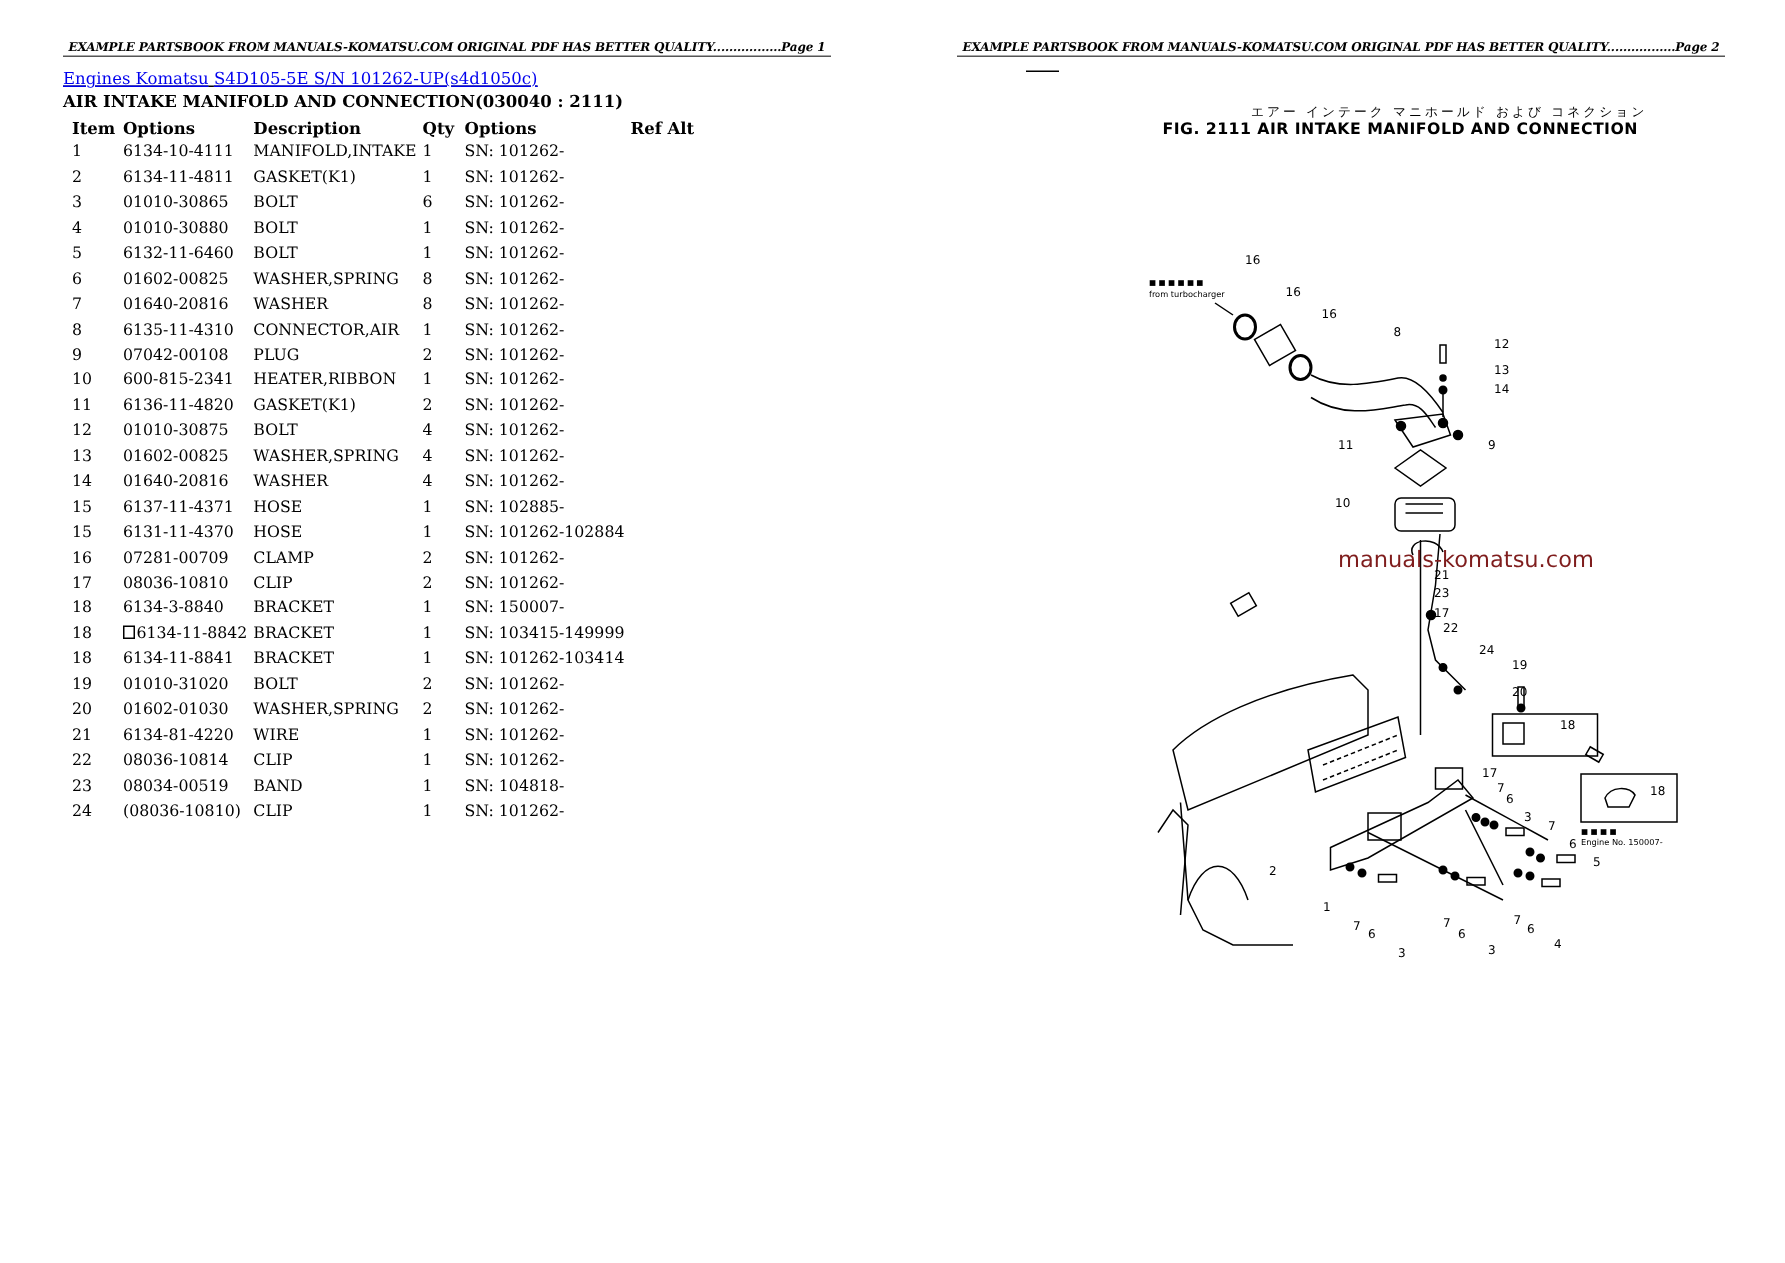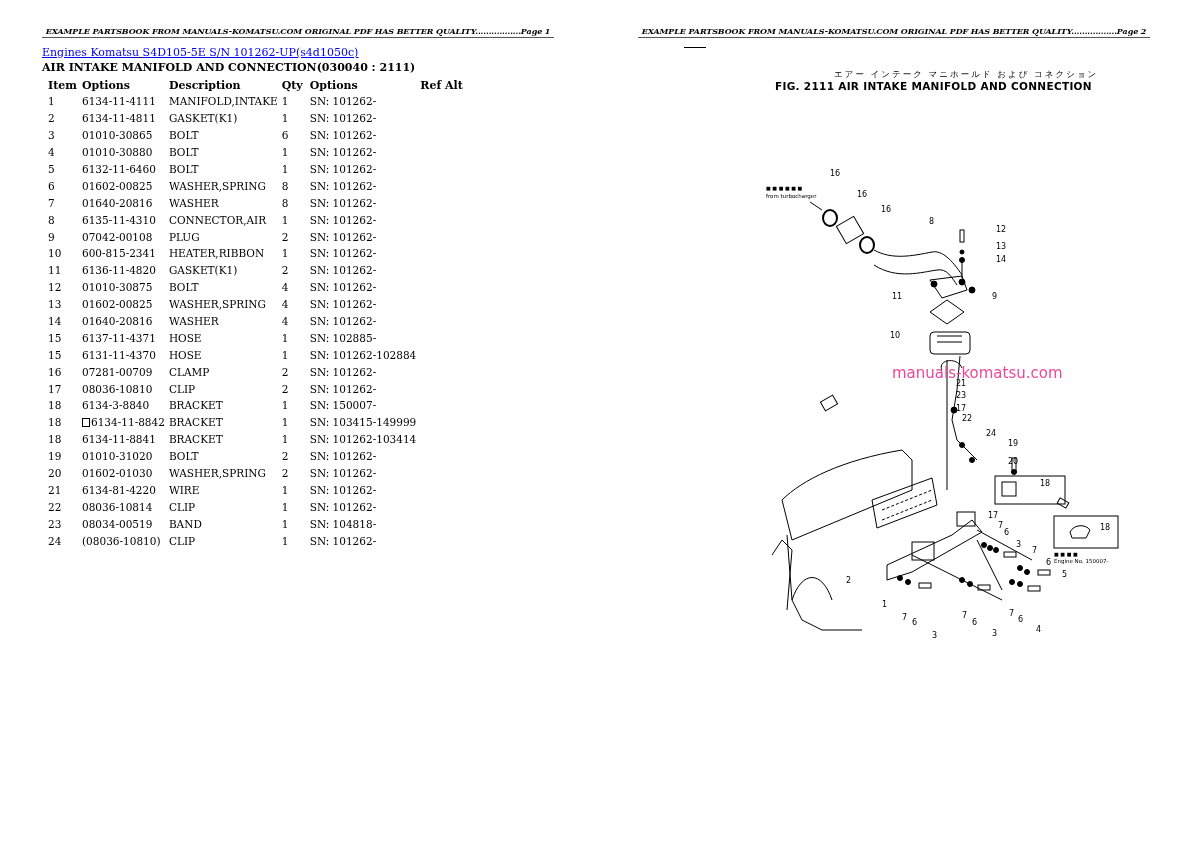--- a/index.html
+++ b/index.html
@@ -19,21 +19,21 @@
   .c-part { width:78px; }
   .c-desc { width:103px; }
   .c-qty { width:22px; }
   .c-opt { width:100px; padding-left:4px !important; }
   .c-ref { width:60px; }
   .box { display:inline-block; width:8px; height:9px; border:1px solid #000; vertical-align:-1px; margin-right:1px; box-sizing:border-box; }
   .short-rule { position:absolute; top:47px; left:46px; width:22px; border-top:1px solid #000; }
   .fig-jp { position:absolute; top:69px; left:196px; font-size:8.5px; font-family:"DejaVu Sans", sans-serif; letter-spacing:2px; white-space:nowrap; }
   .fig-title { position:absolute; top:80px; left:137px; font-size:10.5px; font-weight:bold; font-family:"DejaVu Sans", sans-serif; white-space:nowrap; letter-spacing:0.3px; }
   .diagram { position:absolute; top:160px; left:124px; width:370px; height:490px; }
-  .watermark { position:absolute; top:364px; left:254px; font-family:"DejaVu Sans", sans-serif; font-size:15px; color:#ec4899; white-space:nowrap; }
+  .watermark { position:absolute; top:364px; left:254px; font-family:"DejaVu Sans", sans-serif; font-size:15px; color:#7f1d1d; white-space:nowrap; }
 </style>
 </head>
 <body>
 
 <div class="page page-left">
   <div class="hdr">EXAMPLE PARTSBOOK FROM MANUALS-KOMATSU.COM ORIGINAL PDF HAS BETTER QUALITY.................Page 1</div>
   <div class="hdr-rule"></div>
 
   <div class="crumbs">
     <a>Engines Komatsu</a>
@@ -48,21 +48,21 @@
         <th class="c-part">Options</th>
         <th class="c-desc">Description</th>
         <th class="c-qty">Qty</th>
         <th class="c-opt">Options</th>
         <th class="c-ref">Ref Alt</th>
       </tr>
     </thead>
     <tbody id="parts-body">
         <tr>
           <td class="c-item"><span>1</span></td>
-          <td class="c-part"><span>6134-11-4111</span></td>
+          <td class="c-part"><span>6134-10-4111</span></td>
           <td class="c-desc"><span>MANIFOLD,INTAKE</span></td>
           <td class="c-qty"><span>1</span></td>
           <td class="c-opt"><span>SN: 101262-</span></td>
           <td class="c-ref"></td>
         </tr>
         <tr>
           <td class="c-item"><span>2</span></td>
           <td class="c-part"><span>6134-11-4811</span></td>
           <td class="c-desc"><span>GASKET(K1)</span></td>
           <td class="c-qty"><span>1</span></td>

